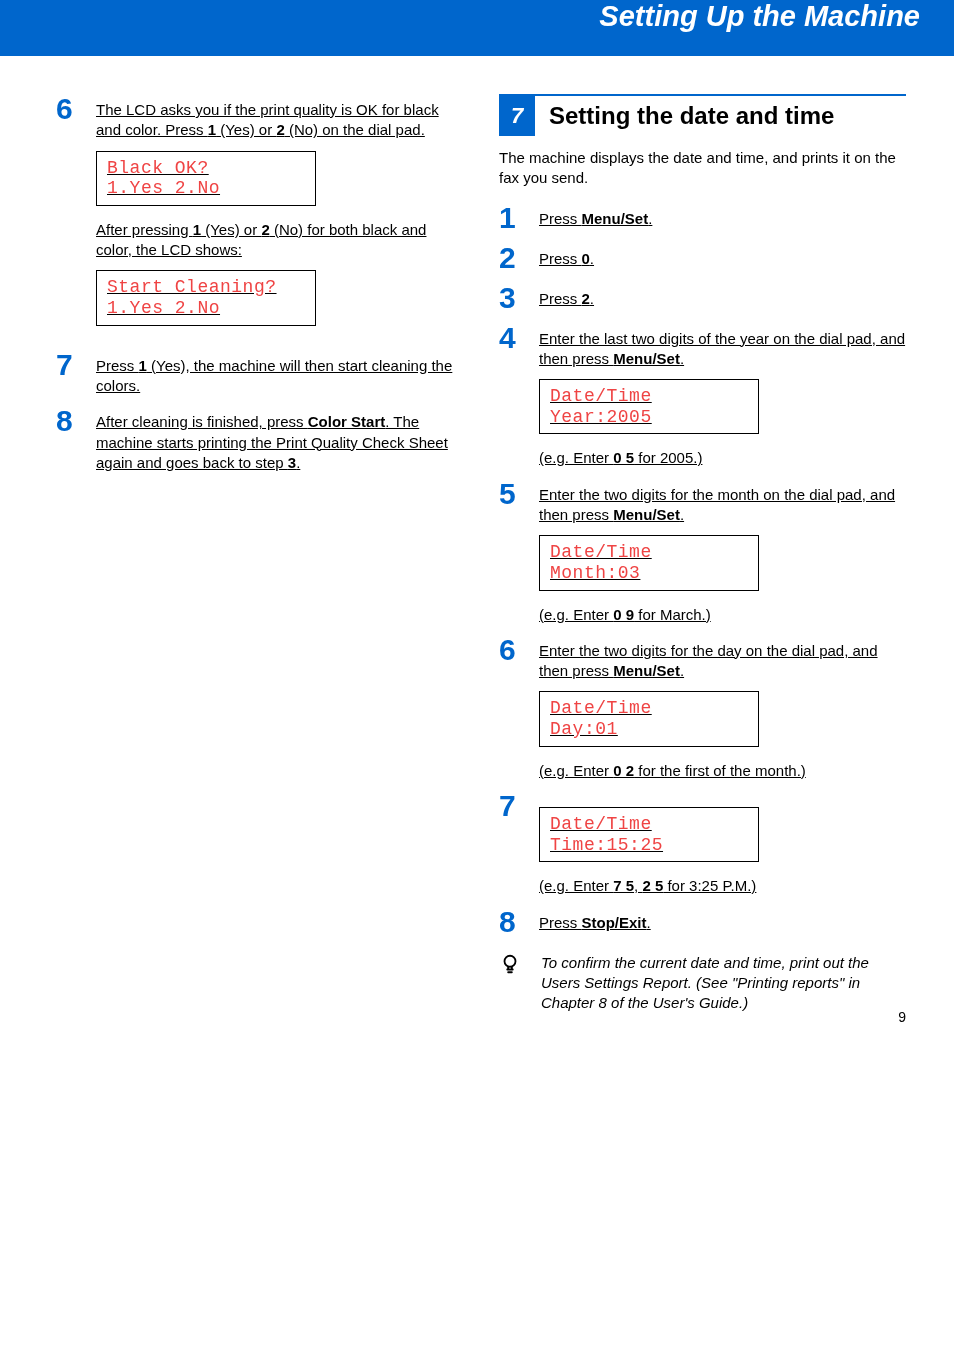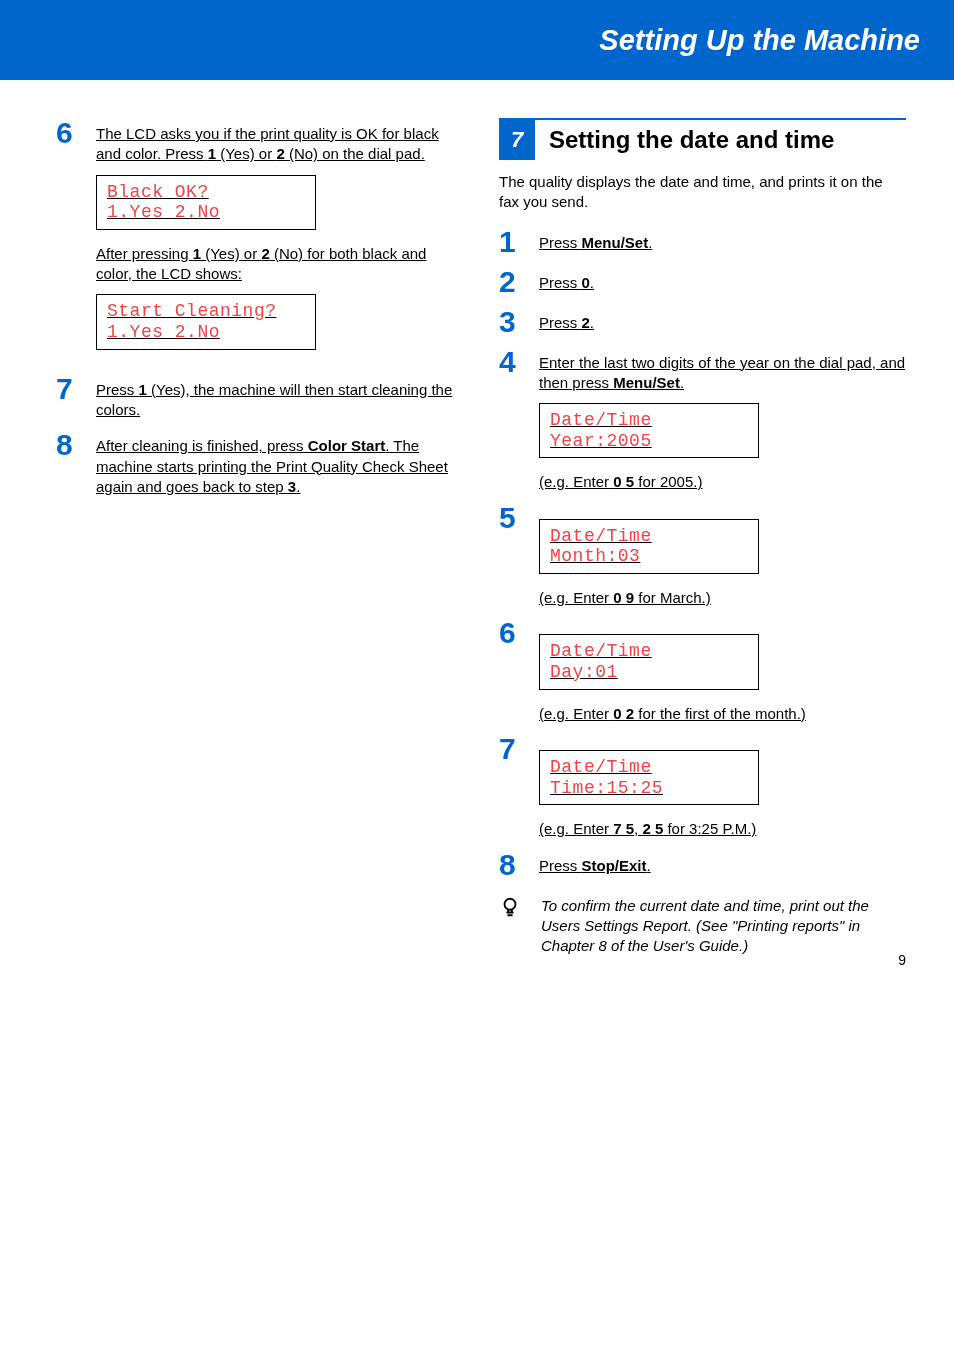--- a/index.html
+++ b/index.html
@@ -1,18 +1,18 @@
 <!DOCTYPE html>
 <html><head>
 <meta charset="utf-8">
 <style>
   * { box-sizing: border-box; margin: 0; padding: 0; }
   html, body { width: 954px; background: #fff; font-family: Arial, Helvetica, sans-serif; color: #000; }
   .page { width: 954px; padding: 0 0 20px 0; position: relative; }
-  .banner { height: 80px; background: #0066cc; display: flex; align-items: center; justify-content: flex-end; padding-right: 34px; }
+  .banner { height: 56px; background: #0066cc; display: flex; justify-content: flex-end; padding-right: 34px; }
   .banner-title { color: #fff; font-size: 29px; font-weight: bold; font-style: italic; }
   .columns { display: flex; gap: 36px; padding: 38px 48px 0 56px; }
   .col { flex: 1; min-width: 0; }
   .step { display: flex; align-items: flex-start; margin-bottom: 10px; }
   .step-num { width: 40px; flex: none; font-size: 30px; font-weight: 900; color: #0066cc; line-height: 1; font-family: Arial, Helvetica, sans-serif; }
   .step-body { flex: 1; font-size: 15px; line-height: 1.35; padding-top: 6px; text-decoration: underline; }
   .step-body p { margin: 0; }
   .lcd { margin: 10px 0 14px 0; border: 1px solid #000; padding: 6px 10px; width: 220px; font-family: "Courier New", monospace; font-size: 18px; line-height: 1.15; color: #ef4444; letter-spacing: 0.5px; }
   .lcd div { white-space: pre; }
   .section-head { display: flex; align-items: center; margin-bottom: 12px; border-top: 2px solid #0066cc; padding-top: 0; }
@@ -77,21 +77,21 @@
 
   </div>
 
   <div class="col">
 
     <div class="section-head">
       <div class="section-num">7</div>
       <div class="section-title">Setting the date and time</div>
     </div>
 
-    <p class="section-intro">The quality displays the date and time, and prints it on the fax you send.</p>
+    <p class="section-intro">The machine displays the date and time, and prints it on the fax you send.</p>
 
     <div class="step">
       <div class="step-num">1</div>
       <div class="step-body">
         <p><span>Press </span><b>Menu/Set</b><span>.</span></p>
       </div>
     </div>
 
     <div class="step">
       <div class="step-num">2</div>
@@ -115,31 +115,33 @@
           <div>Date/Time</div>
           <div>Year:2005</div>
         </div>
         <p><span>(e.g. Enter </span><b>0 5</b><span> for 2005.)</span></p>
       </div>
     </div>
 
     <div class="step">
       <div class="step-num">5</div>
       <div class="step-body">
+        <p><span>Enter the two digits for the month on the dial pad, and then press </span><b>Menu/Set</b><span>.</span></p>
         <div class="lcd">
           <div>Date/Time</div>
           <div>Month:03</div>
         </div>
         <p><span>(e.g. Enter </span><b>0 9</b><span> for March.)</span></p>
       </div>
     </div>
 
     <div class="step">
       <div class="step-num">6</div>
       <div class="step-body">
+        <p><span>Enter the two digits for the day on the dial pad, and then press </span><b>Menu/Set</b><span>.</span></p>
         <div class="lcd">
           <div>Date/Time</div>
           <div>Day:01</div>
         </div>
         <p><span>(e.g. Enter </span><b>0 2</b><span> for the first of the month.)</span></p>
       </div>
     </div>
 
     <div class="step">
       <div class="step-num">7</div>

